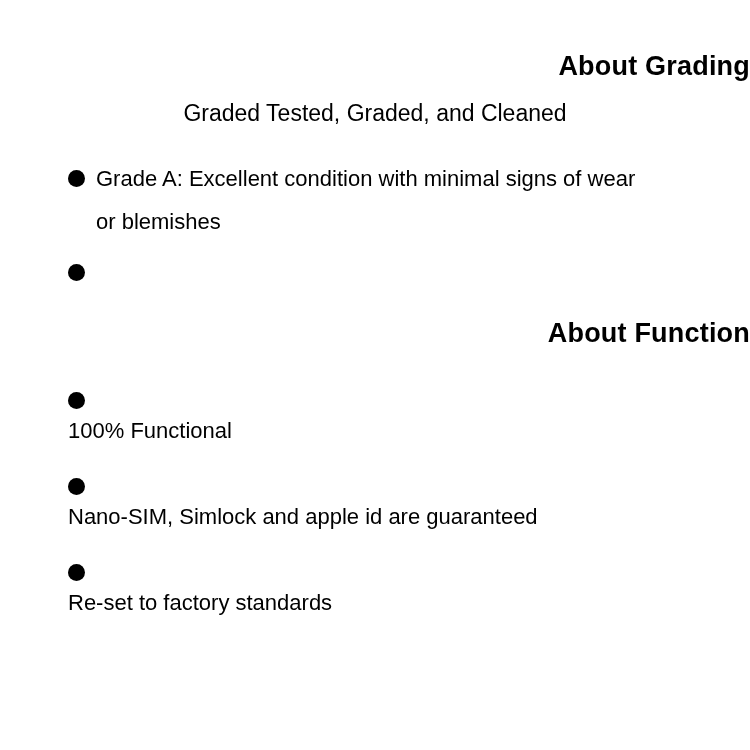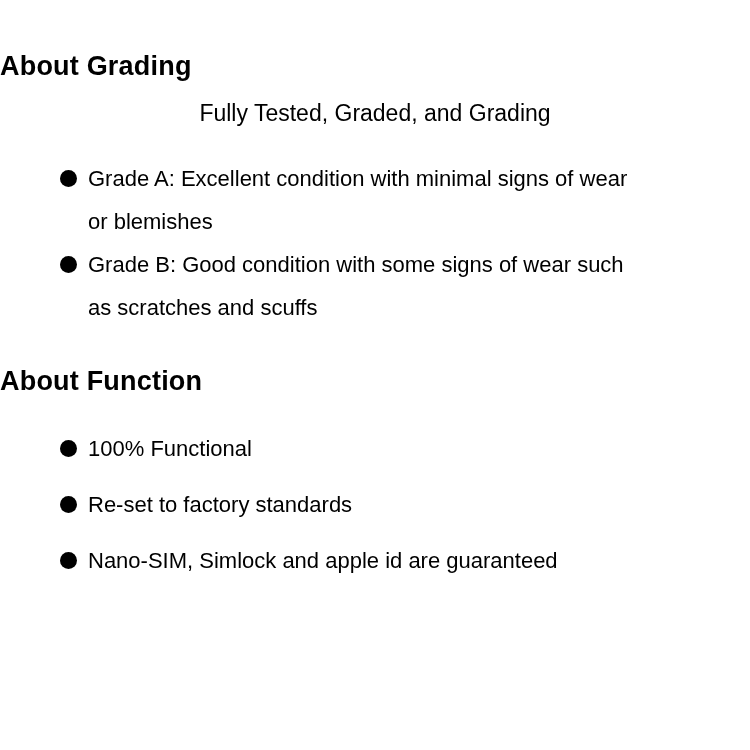--- a/index.html
+++ b/index.html
@@ -15,21 +15,21 @@
     color: #000000;
     font-family: "Liberation Sans", sans-serif;
     overflow: hidden;
     box-sizing: border-box;
   }
   .section-title {
     margin: 0;
     font-size: 27px;
     font-weight: bold;
     line-height: 32px;
-    text-align: left;
+    text-align: right;
     letter-spacing: 0.2px;
   }
   .title-grading { margin-top: 50px; }
   .title-function { margin-top: 36px; }
   .subtitle {
     margin: 18px 0 0 0;
     font-size: 23px;
     line-height: 27px;
     text-align: center;
     font-weight: normal;
@@ -37,24 +37,25 @@
   ul.bullet-list {
     list-style: none;
     margin: 30px 0 0 60px;
     padding: 0;
   }
   ul.bullet-list li {
     display: flex;
     align-items: flex-start;
     font-size: 22px;
     line-height: 43px;
-    margin: 0;
+    margin: 8px;
   }
   ul.function-list li {
     margin-bottom: 13px;
+    flex-direction: column;
   }
   ul.function-list li:last-child {
     margin-bottom: 0;
   }
   .bullet {
     flex: 0 0 auto;
     width: 17px;
     height: 17px;
     margin: 13px 11px 0 0;
     border-radius: 50%;
@@ -65,43 +66,42 @@
     max-width: 555px;
   }
 </style>
 </head>
 <body>
 
 <div class="page">
 
   <h1 class="section-title title-grading">About Grading</h1>
 
-  <p class="subtitle">Fully Tested, Graded, and Grading</p>
+  <p class="subtitle">Graded Tested, Graded, and Cleaned</p>
 
   <ul class="bullet-list grading-list">
     <li>
       <span class="bullet"></span>
       <span class="item-text">Grade A: Excellent condition with minimal signs of wear or blemishes</span>
     </li>
     <li>
       <span class="bullet"></span>
-      <span class="item-text">Grade B: Good condition with some signs of wear such as scratches and scuffs</span>
     </li>
   </ul>
 
   <h2 class="section-title title-function">About Function</h2>
 
   <ul class="bullet-list function-list">
     <li>
       <span class="bullet"></span>
       <span class="item-text">100% Functional</span>
     </li>
     <li>
       <span class="bullet"></span>
-      <span class="item-text">Re-set to factory standards</span>
+      <span class="item-text">Nano-SIM, Simlock and apple id are guaranteed</span>
     </li>
     <li>
       <span class="bullet"></span>
-      <span class="item-text">Nano-SIM, Simlock and apple id are guaranteed</span>
+      <span class="item-text">Re-set to factory standards</span>
     </li>
   </ul>
 
 </div>
 
 </body></html>

